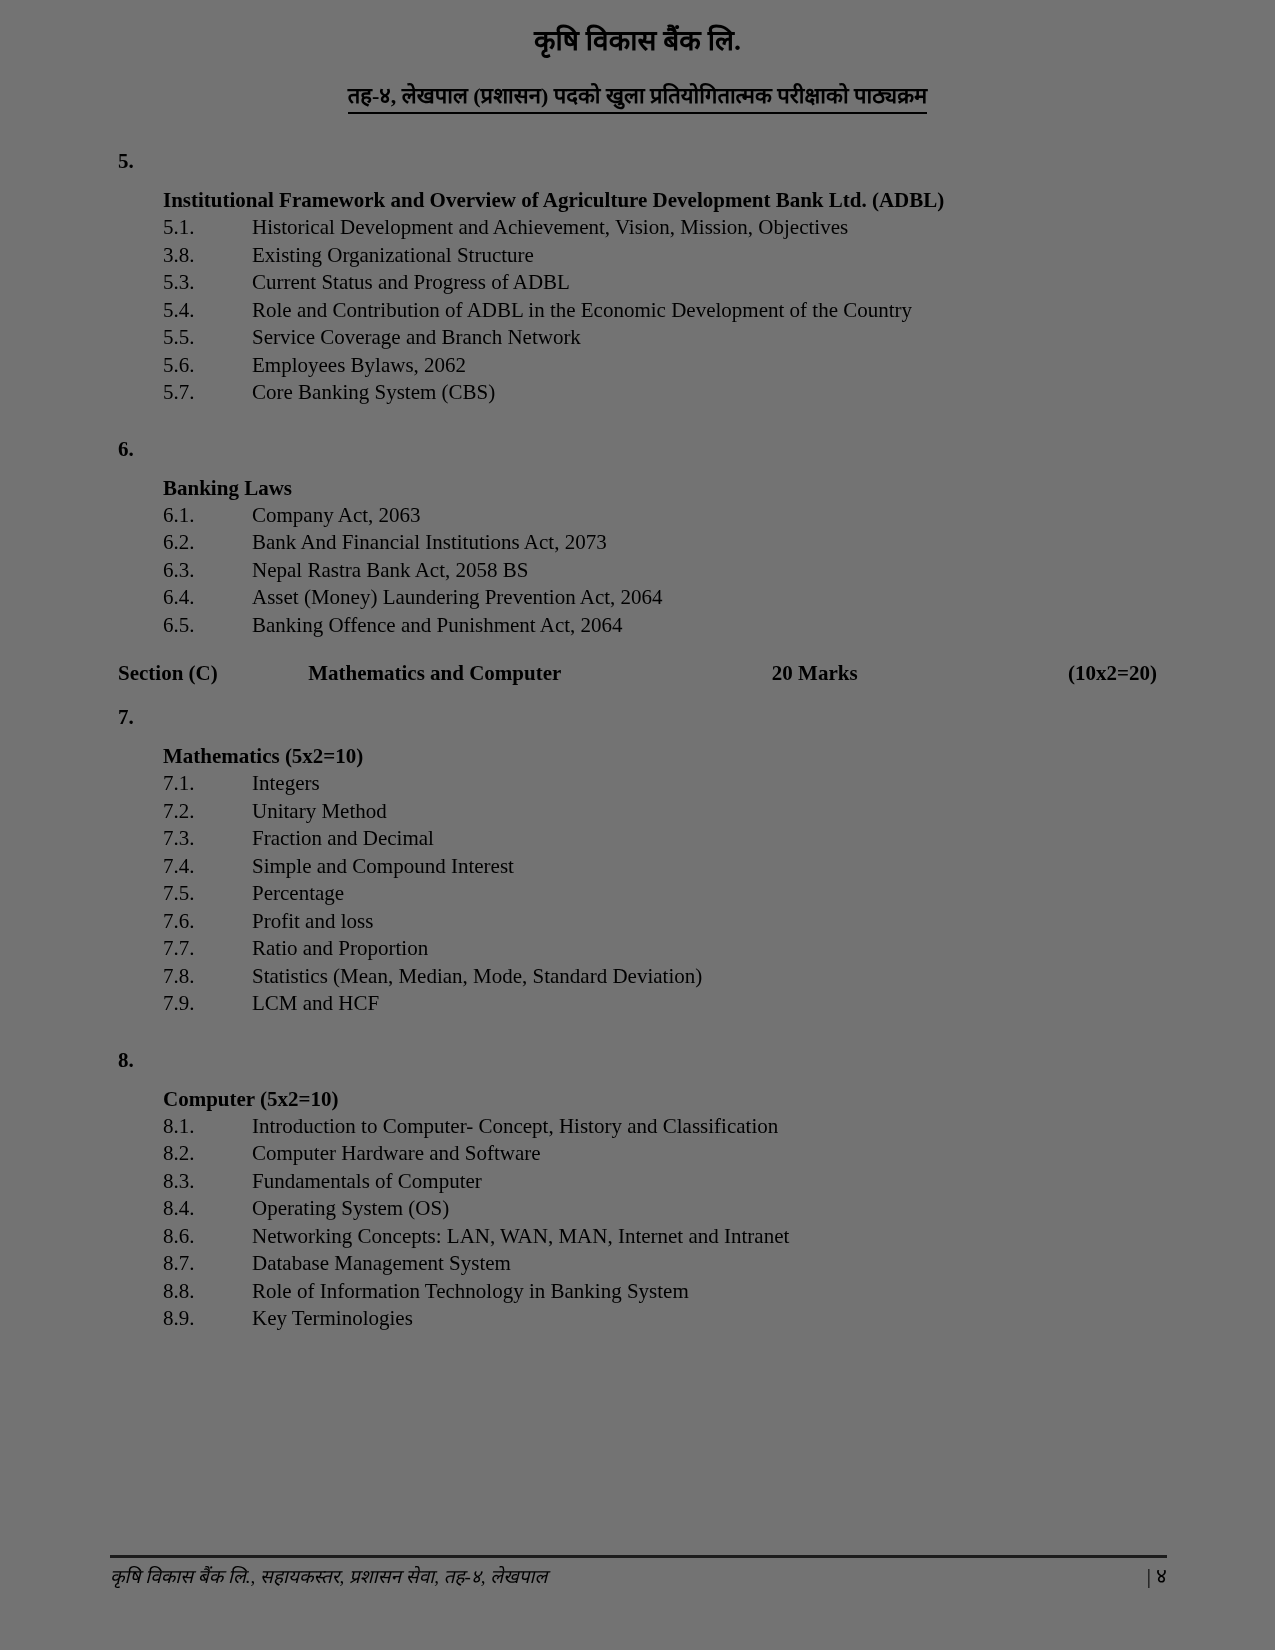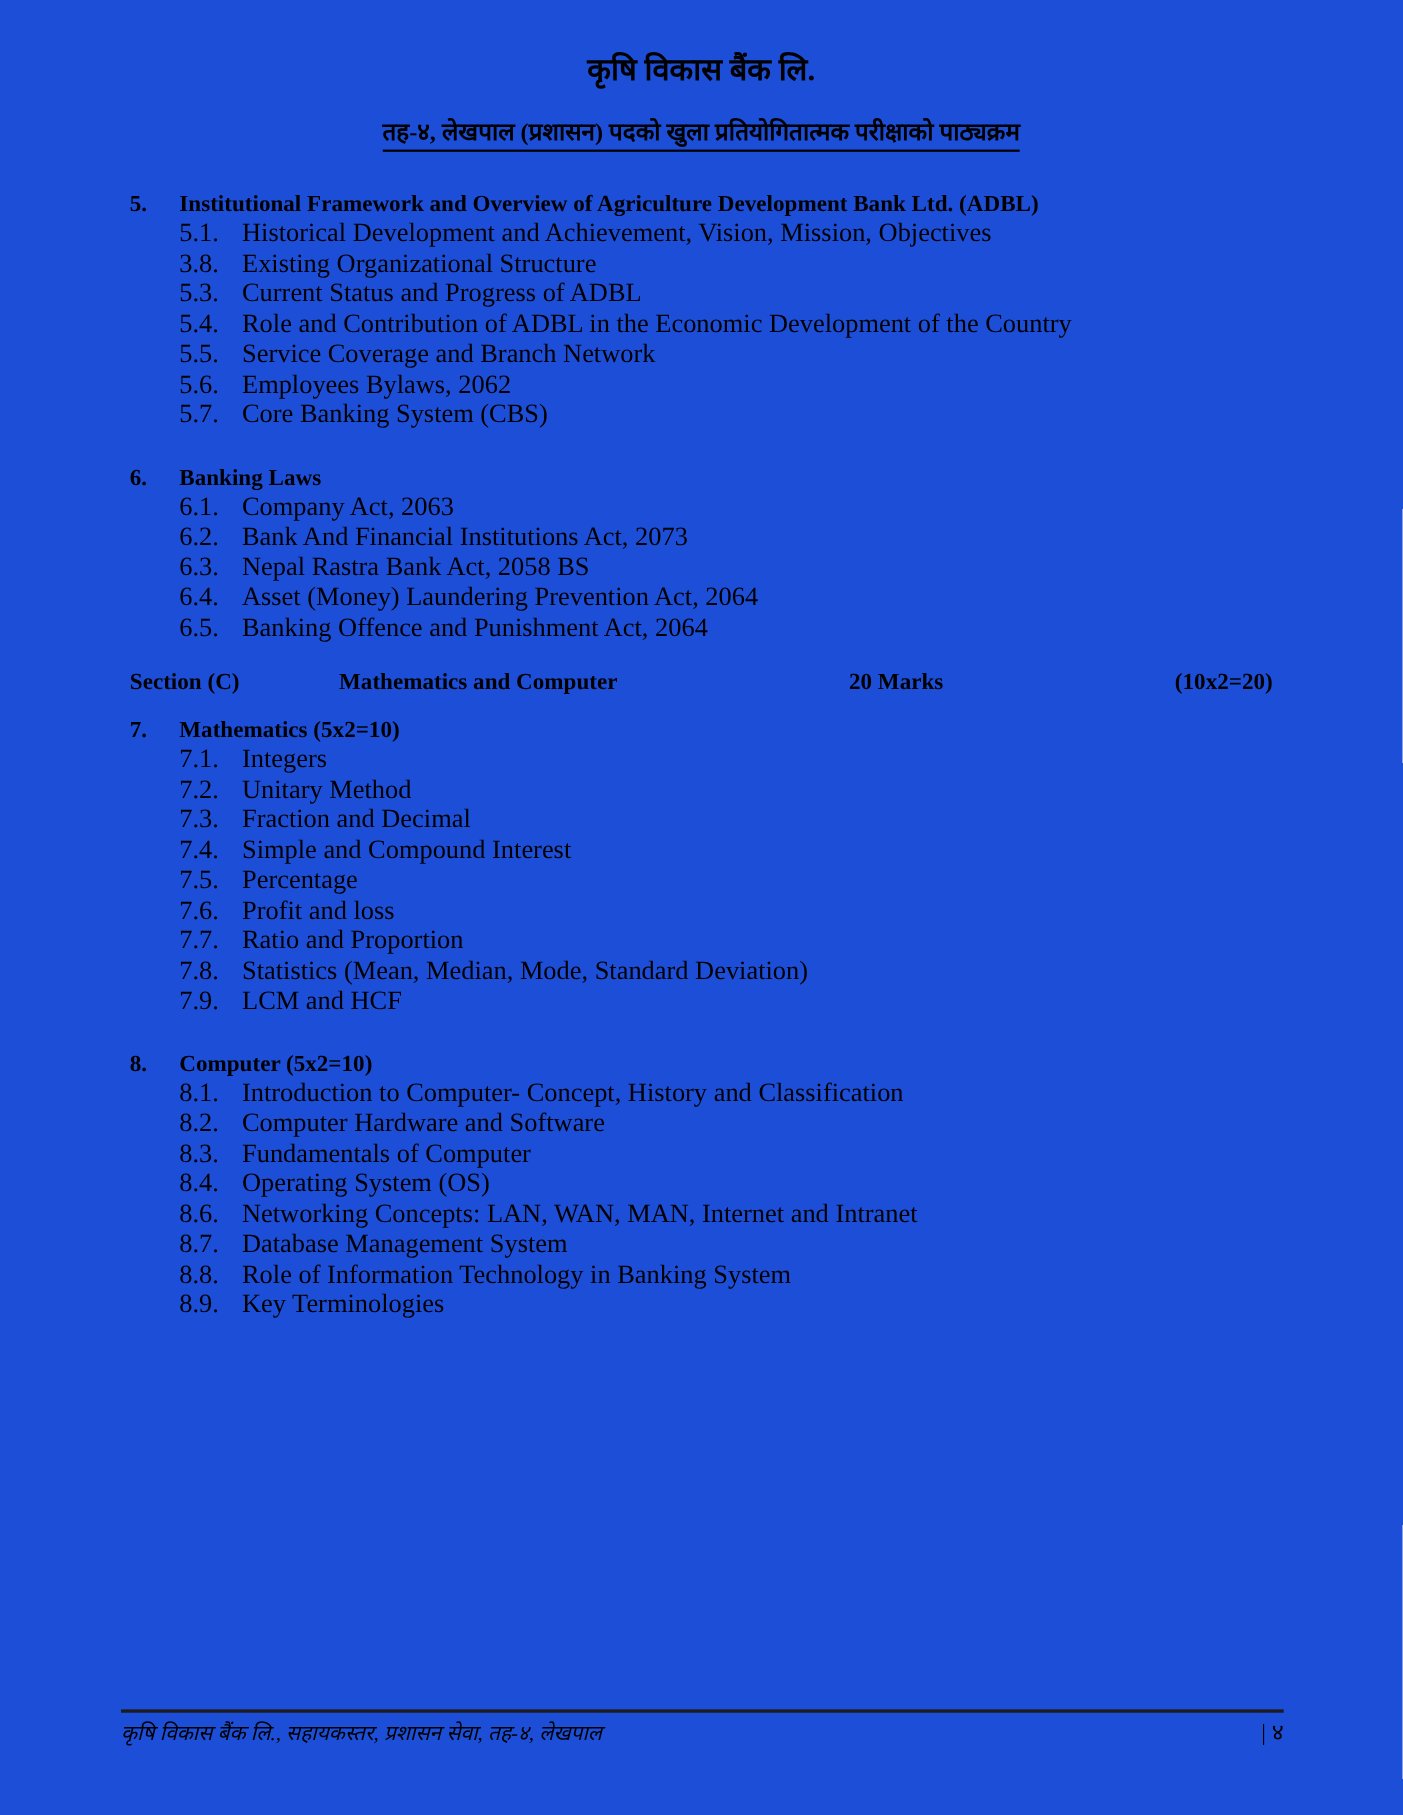--- a/index.html
+++ b/index.html
@@ -1,35 +1,35 @@
 <!DOCTYPE html>
 <html><head>
 <meta charset="utf-8">
 <style>
   html,body { margin:0; padding:0; background:#e8e8e8; }
   .page {
-    width:1275px; height:1650px; margin:0 auto; background:#1d4ed8;
+    width:1275px; height:1650px; margin:0 auto; background:#737373;
     position:relative; box-sizing:border-box; color:#000;
     font-family:"Liberation Serif", serif;
-    padding:48px 118px 0 118px; overflow:hidden;
+    padding:24px 118px 0 118px; overflow:hidden;
   }
   .doc-title {
     text-align:center; font-weight:bold; font-size:28px; line-height:34px;
   }
   .doc-subtitle-wrap { text-align:center; margin-top:23px; }
   .doc-subtitle {
     display:inline-block; font-weight:bold; font-size:22px; line-height:30px;
     border-bottom:2px solid #000; padding-bottom:1px;
   }
   .section { margin-top:28px; }
   .section.first { margin-top:33px; }
   .sec-head { display:flex; font-weight:bold; font-size:21px; line-height:28px; }
   .sec-head .num { width:45px; flex:none; }
-  .sec-head .txt { flex:1; }
-  .item { display:flex; font-size:24px; line-height:27.5px; }
+  .sec-head .txt { flex:1;margin-top:39px; }
+  .item { display:flex; font-size:21px; line-height:27.5px;gap:32px; }
   .item .inum { margin-left:45px; width:57px; flex:none; }
   .item .itxt { flex:1; }
   .section-c-row {
     display:flex; justify-content:space-between; align-items:baseline;
     font-weight:bold; font-size:21px; line-height:28px; margin-top:20px;
   }
   .section-c-row .sc-title { margin-left:-120px; }
   .section-c-row .sc-marks { margin-left:0; }
   .sec7 { margin-top:16px; }
   .footer {

